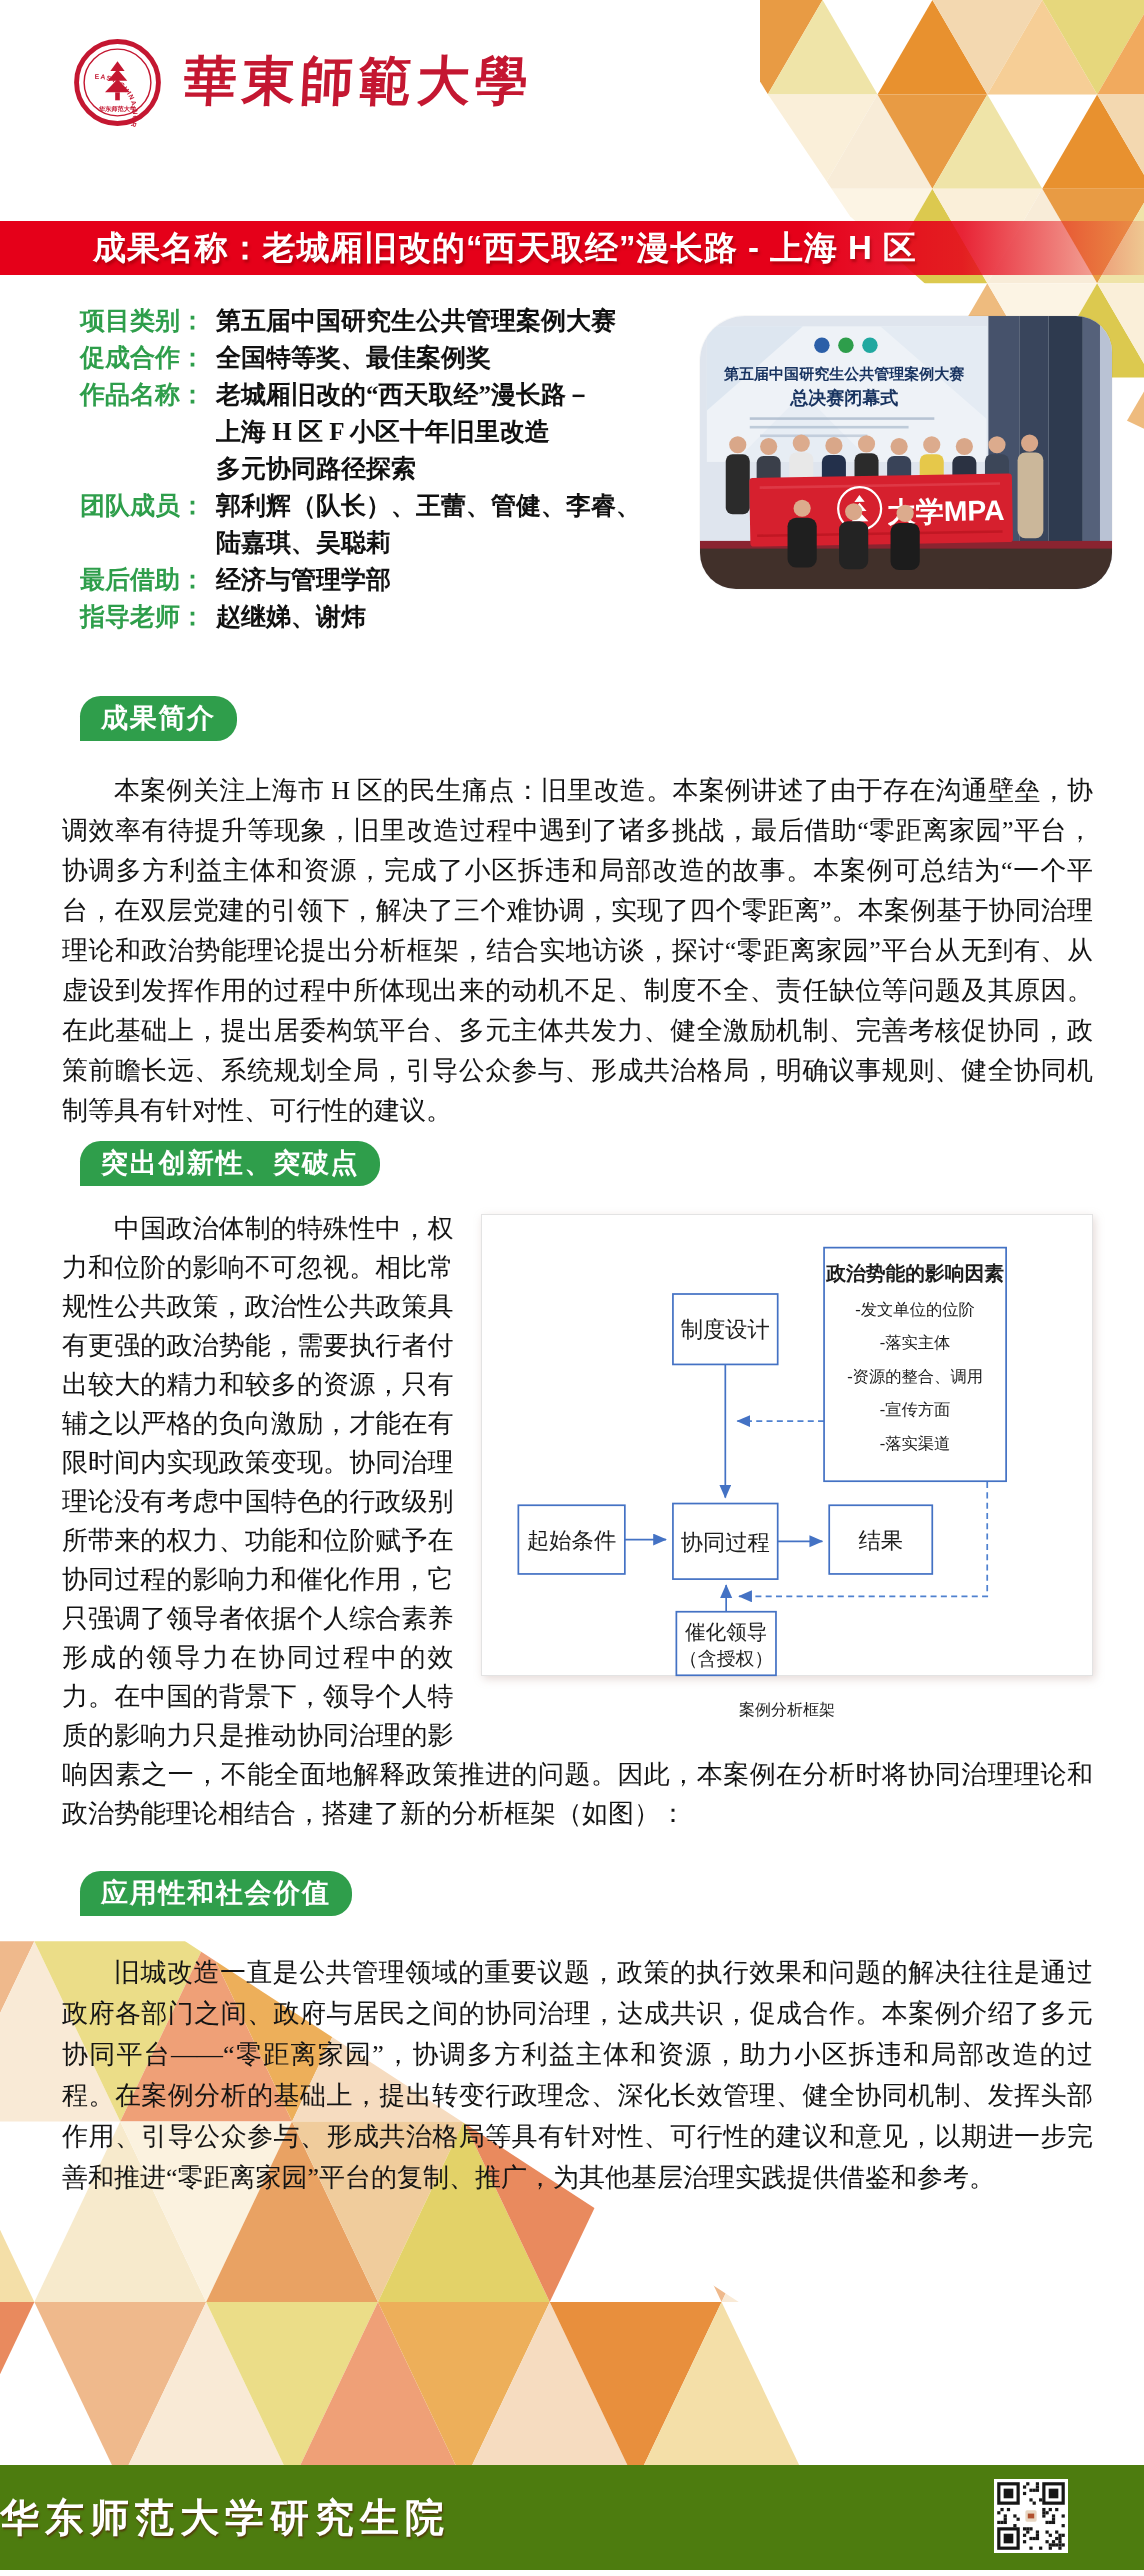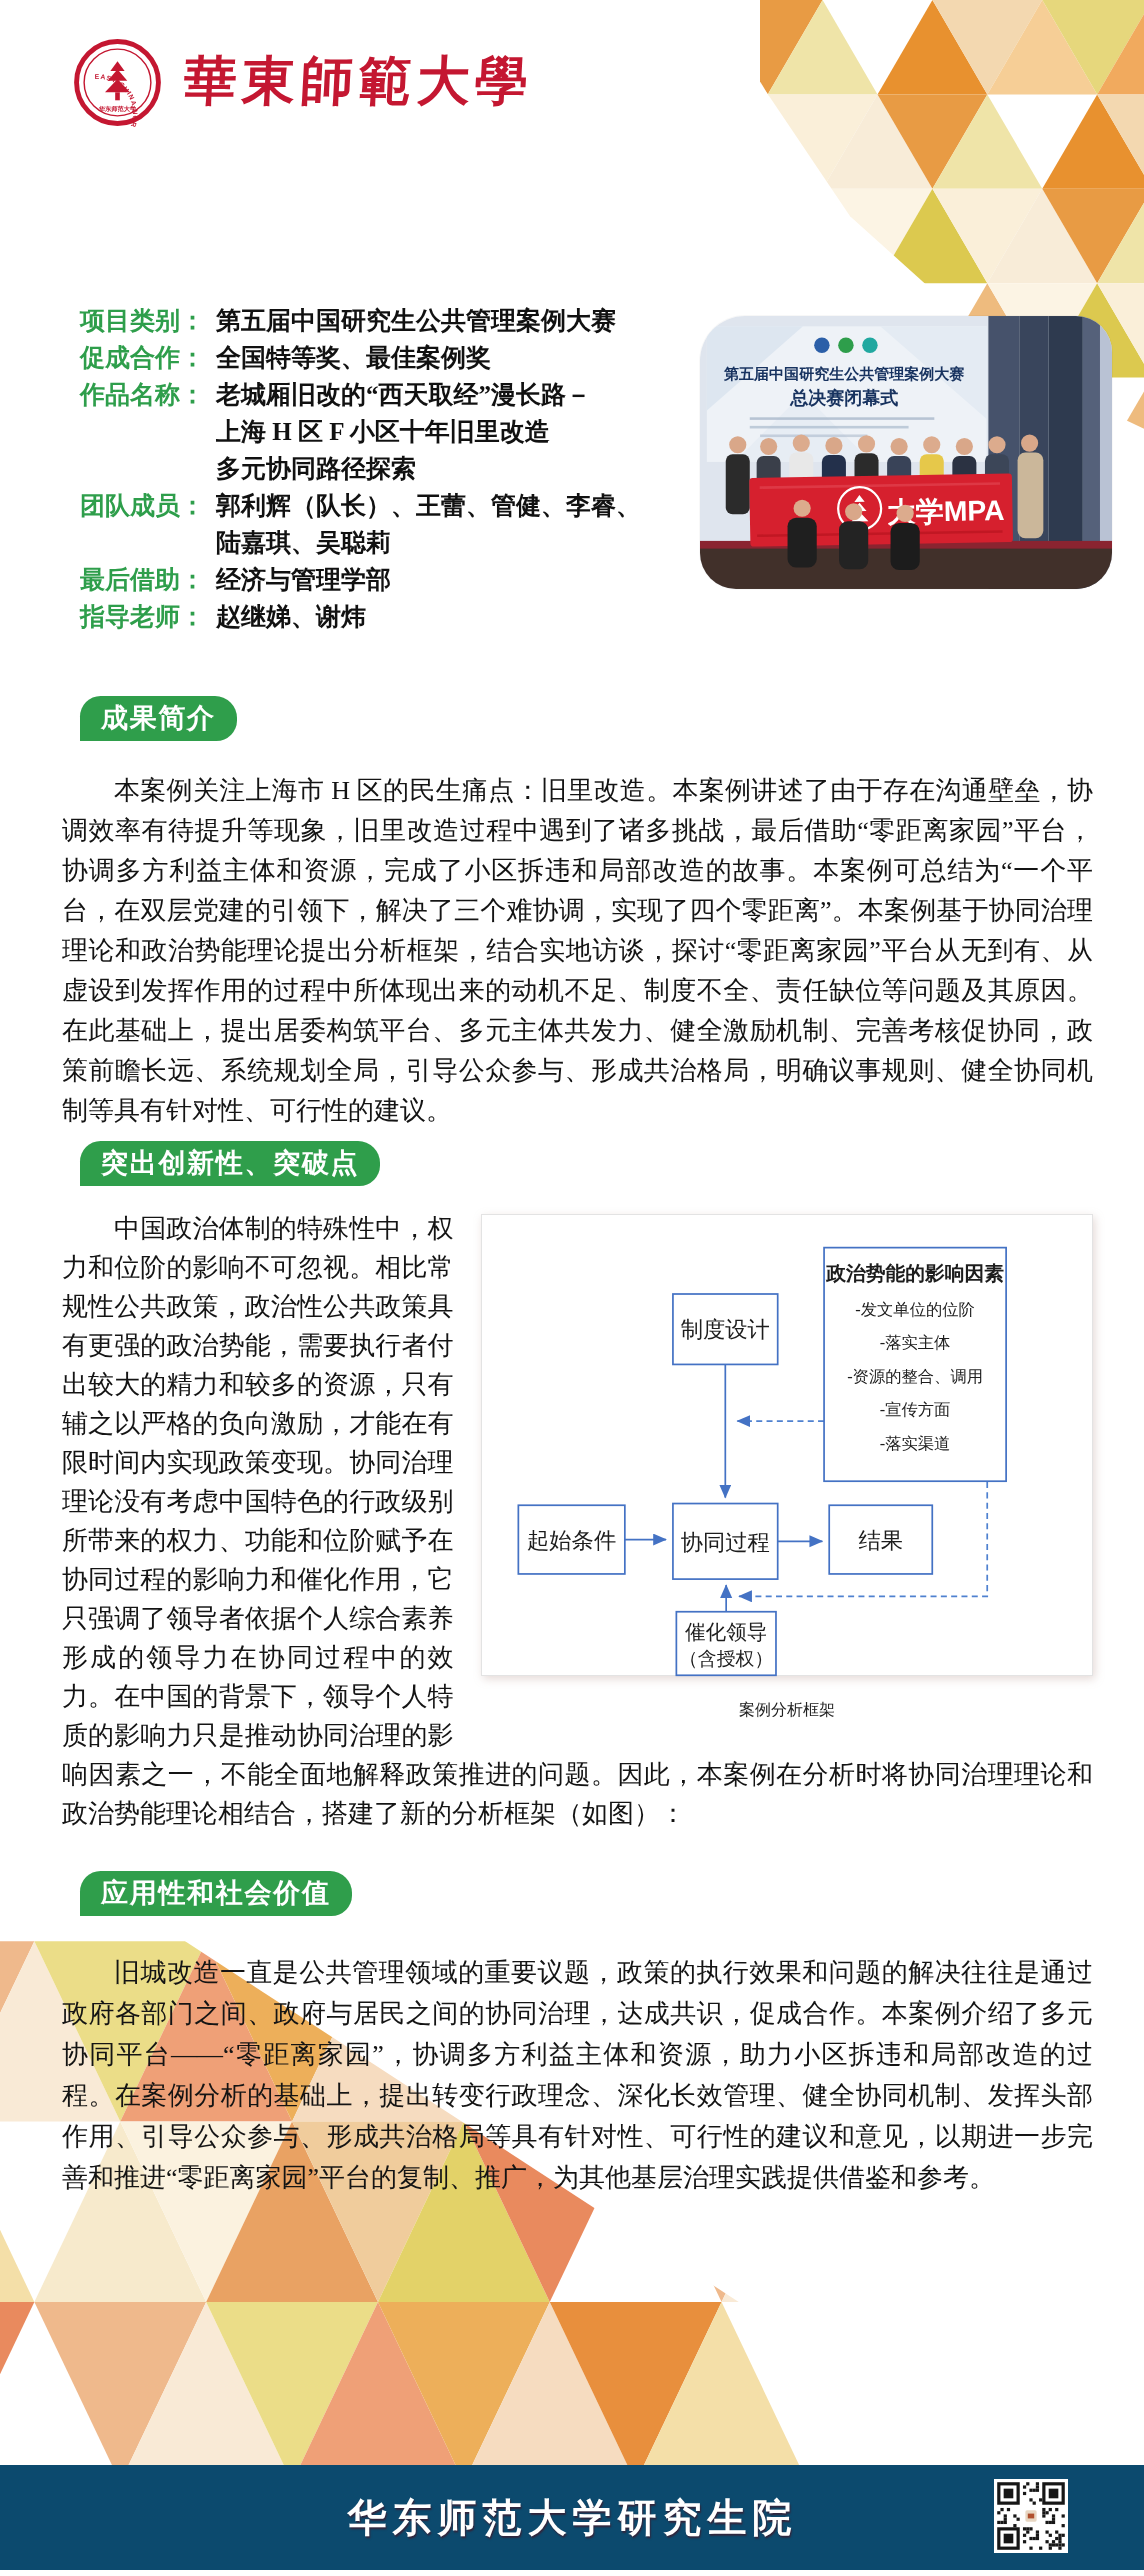--- a/index.html
+++ b/index.html
@@ -78,22 +78,22 @@
     width:612px; height:462px; background:#fff; border:0.9px solid #e3e3e3;
     box-shadow: 1.7px 3.4px 8.6px rgba(180,150,140,.35);
   }
   .diagram-caption { text-align:center; margin-top:13.7px; font-size:16px; color:#222; }
 
   
   .dbox-text { font-family:"Liberation Serif", serif; }
 
   
   .footer {
-    position:absolute; left:0; top:2465px; width:1145px; height:105px; background:#0c4a6e;
-    display:flex; align-items:center; justify-content:center;
+    position:absolute; left:0; top:2465px; width:1145px; height:105px; background:#4d7c0f;
+    display:flex; align-items:center; justify-content:flex-start;
   }
   .footer-text {
     color:#fff; font-size:39px; font-weight:700; letter-spacing:6px;
     font-family:"Liberation Serif", serif; text-shadow:0.9px 1.7px 1.7px rgba(90,0,10,.5);
   }
   .qr { position:absolute; right:77px; top:13.7px; width:74px; height:74px; }
 </style>
 </head>
 <body>
 
@@ -230,20 +230,23 @@
         <path d="M50,35 l-11,13 h22 z"></path>
         <path d="M50,46 l-14,15 h28 z"></path>
         <rect x="47.4" y="61" width="5.2" height="9"></rect>
       </g>
       <text x="50" y="81.5" font-size="7" text-anchor="middle" fill="#C41731" font-weight="700">华东师范大学</text>
     </svg>
     <div class="uni-name">華東師範大學</div>
   </div>
 
 
+  <div class="result-banner">
+    <span>成果名称：老城厢旧改的“西天取经”漫长路 - 上海 H 区</span>
+  </div>
 
   <div class="info">
     <div class="info-row">
       <span class="ilabel">项目类别：</span>
       <span class="ival">
           <div>第五届中国研究生公共管理案例大赛</div>
         </span>
     </div>
     <div class="info-row">
       <span class="ilabel">促成合作：</span>

